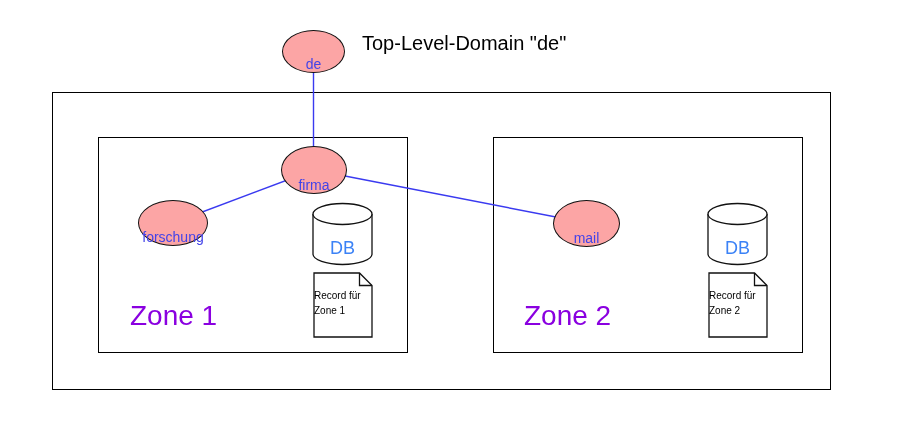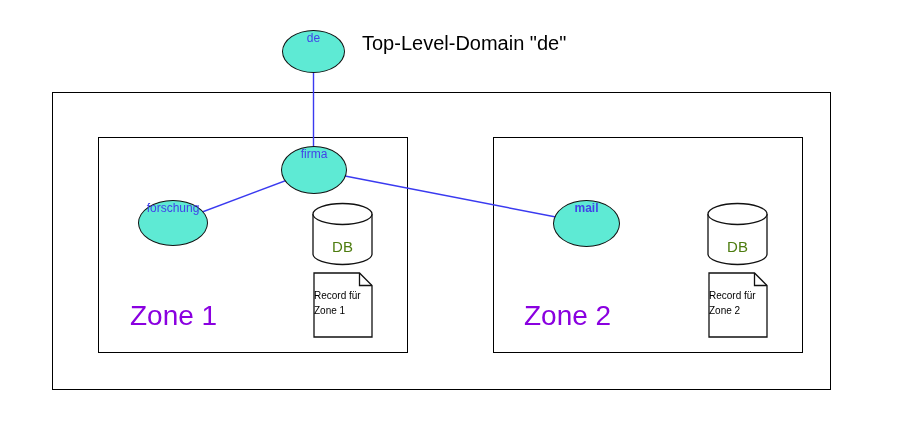--- a/index.html
+++ b/index.html
@@ -7,34 +7,34 @@
     position:relative;width:900px;height:424px;background:#ffffff;overflow:hidden;
     font-family:"Liberation Sans", sans-serif;
   }
   .box{position:absolute;border:1px solid #000;background:transparent;box-sizing:border-box;}
   #outer-box{left:52px;top:92px;width:779px;height:298px;}
   #zone1-box{left:98px;top:137px;width:310px;height:216px;}
   #zone2-box{left:493px;top:137px;width:310px;height:216px;}
   svg.layer{position:absolute;left:0;top:0;z-index:2;}
   .node{
     position:absolute;z-index:3;border:1.3px solid #111;border-radius:50%;
-    background:#5eead4;display:flex;align-items:flex-start;justify-content:center;
-    font-size:12px;color:#4343e8;box-sizing:border-box;
+    background:#fca5a5;display:flex;align-items:flex-end;justify-content:center;
+    font-size:14px;color:#4343e8;box-sizing:border-box;
   }
   #node-de{left:282px;top:30px;width:63px;height:43px;}
   #node-firma{left:281px;top:146px;width:66px;height:48px;}
   #node-forschung{left:138px;top:200px;width:70px;height:46px;}
-  #node-mail{left:553px;top:200px;width:67px;height:47px;font-weight:bold;}
+  #node-mail{left:553px;top:200px;width:67px;height:47px;}
   .txt{position:absolute;z-index:3;white-space:nowrap;}
   #top-level-label{left:362px;top:32px;font-size:20px;color:#000;}
   #namespace-label{left:490px;top:102px;font-size:21px;color:#9a00e6;}
   .zone-label{font-size:28px;color:#8a00e0;}
   #zone1-label{left:130px;top:300px;}
   #zone2-label{left:524px;top:300px;}
-  .db-label{position:absolute;z-index:3;width:59px;text-align:center;font-size:15px;color:#4d7c0f;}
+  .db-label{position:absolute;z-index:3;width:59px;text-align:center;font-size:18px;color:#3b82f6;}
   #db1-label{left:313px;top:238px;}
   #db2-label{left:708px;top:238px;}
   .record-text{position:absolute;z-index:3;width:58px;font-size:10px;line-height:15px;color:#000;}
   #record1-text{left:314px;top:288px;}
   #record2-text{left:709px;top:288px;}
   .record-text span{display:block;}
 </style>
 </head>
 <body>
 

